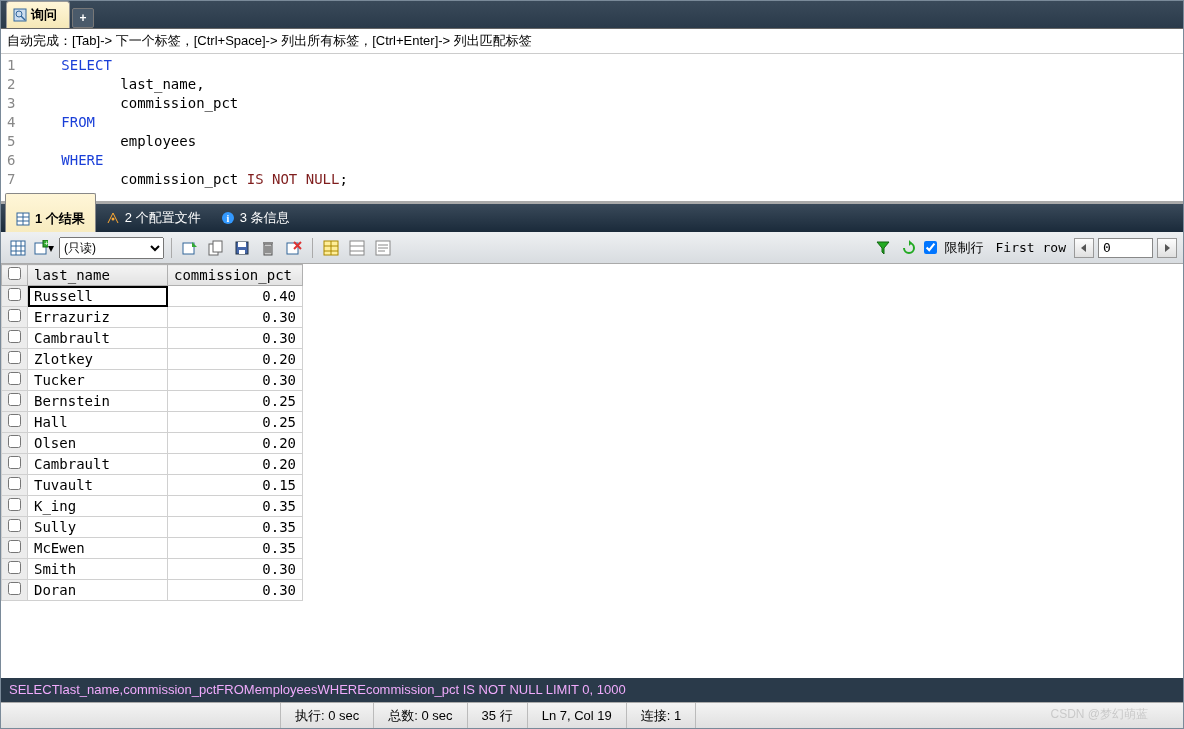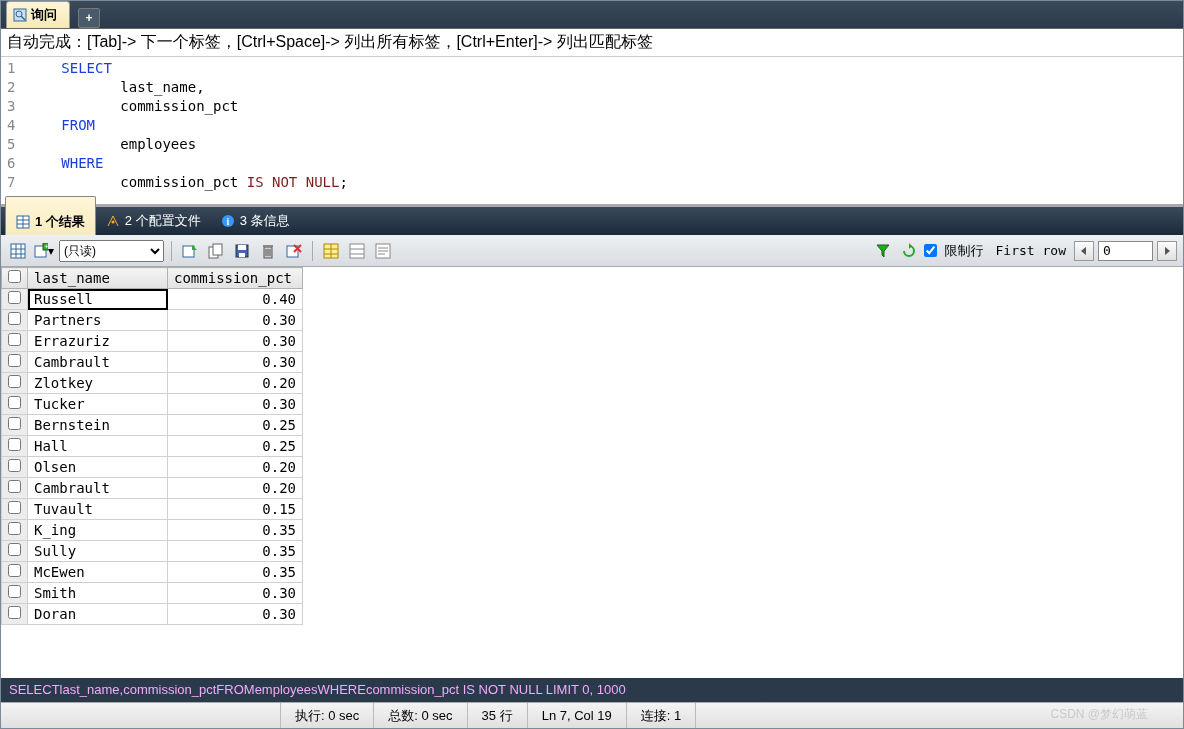--- a/index.html
+++ b/index.html
@@ -1,21 +1,21 @@
 <!DOCTYPE html>
 <html><head>
 <meta charset="utf-8">
 <style>
 * { box-sizing: border-box; margin: 0; padding: 0; }
 body { font-family: "Microsoft YaHei", Arial, sans-serif; font-size: 12px; background: #fff; width: 1184px; height: 729px; overflow: hidden; display: flex; flex-direction: column; border: 1px solid #7a8a99; }
 .tab-bar { background: linear-gradient(to bottom, #3a4a5a, #2a3a4a); display: flex; align-items: flex-end; height: 28px; padding-left: 5px; border-bottom: 1px solid #666; }
-.tab { background: linear-gradient(to bottom, #fff6d8, #f5e8b8); padding: 4px 12px 4px 6px; display: flex; align-items: center; gap: 4px; font-size: 13px; font-weight: bold; border: 1px solid #999; border-bottom: none; border-radius: 3px 3px 0 0; margin-right: 8px; }
+.tab { background: linear-gradient(to bottom, #fff6d8, #f5e8b8); padding: 4px 12px 4px 6px; display: flex; align-items: center; gap: 4px; font-size: 13px; font-weight: bold; border: 1px solid #999; border-bottom: none; border-radius: 3px 3px 0 0; margin-right: 2px; }
 .tab .ico { width: 14px; height: 14px; display: inline-flex; }
 .tab-add { background: #4a5a6a; color: #fff; width: 22px; height: 20px; display: flex; align-items: center; justify-content: center; border: 1px solid #777; font-weight: bold; cursor: pointer; border-radius: 2px; }
-.hint-bar { background: #fff; padding: 3px 6px; font-size: 16px; border-bottom: 1px solid #ccc; }
+.hint-bar { background: #fff; padding: 3px 6px; font-size: 13px; border-bottom: 1px solid #ccc; }
 .editor { display: flex; background: #fff; font-family: Consolas, monospace; font-size: 14px; height: 150px; border-bottom: 3px solid #aaa; }
 .gutter { width: 35px; color: #888; text-align: left; padding: 2px 0 2px 6px; user-select: none; }
 .gutter div { height: 19px; line-height: 19px; }
 .code { flex: 1; padding: 2px 0; }
 .code div { height: 19px; line-height: 19px; white-space: pre; }
 .kw { color: #1a3fd8; }
 .op { color: #7f1d1d; }
 .result-tabs { background: linear-gradient(to bottom, #3a4a5a, #1a2a3a); display: flex; align-items: center; height: 28px; padding-left: 4px; color: #fff; }
 .result-tab { padding: 16px 10px; display: flex; align-items: center; gap: 5px; font-size: 13px; cursor: pointer; }
 .result-tab.active { background: linear-gradient(to bottom, #fff6d8, #f5e8b8); color: #000; font-weight: bold; border: 1px solid #888; border-bottom: none; border-radius: 2px 2px 0 0; }
@@ -232,25 +232,20 @@
       </tr>
     </thead>
     <tbody id="grid-body">
         <tr class="sel">
           <td class="chk"><input type="checkbox" style=""></td>
           <td class="val col-name">Russell</td>
           <td class="num col-pct">0.40</td>
         </tr>
         <tr>
           <td class="chk"><input type="checkbox" style=""></td>
-          <td class="val col-name">Partners</td>
-          <td class="num col-pct">0.30</td>
-        </tr>
-        <tr>
-          <td class="chk"><input type="checkbox" style=""></td>
           <td class="val col-name">Errazuriz</td>
           <td class="num col-pct">0.30</td>
         </tr>
         <tr>
           <td class="chk"><input type="checkbox" style=""></td>
           <td class="val col-name">Cambrault</td>
           <td class="num col-pct">0.30</td>
         </tr>
         <tr>
           <td class="chk"><input type="checkbox" style=""></td>

